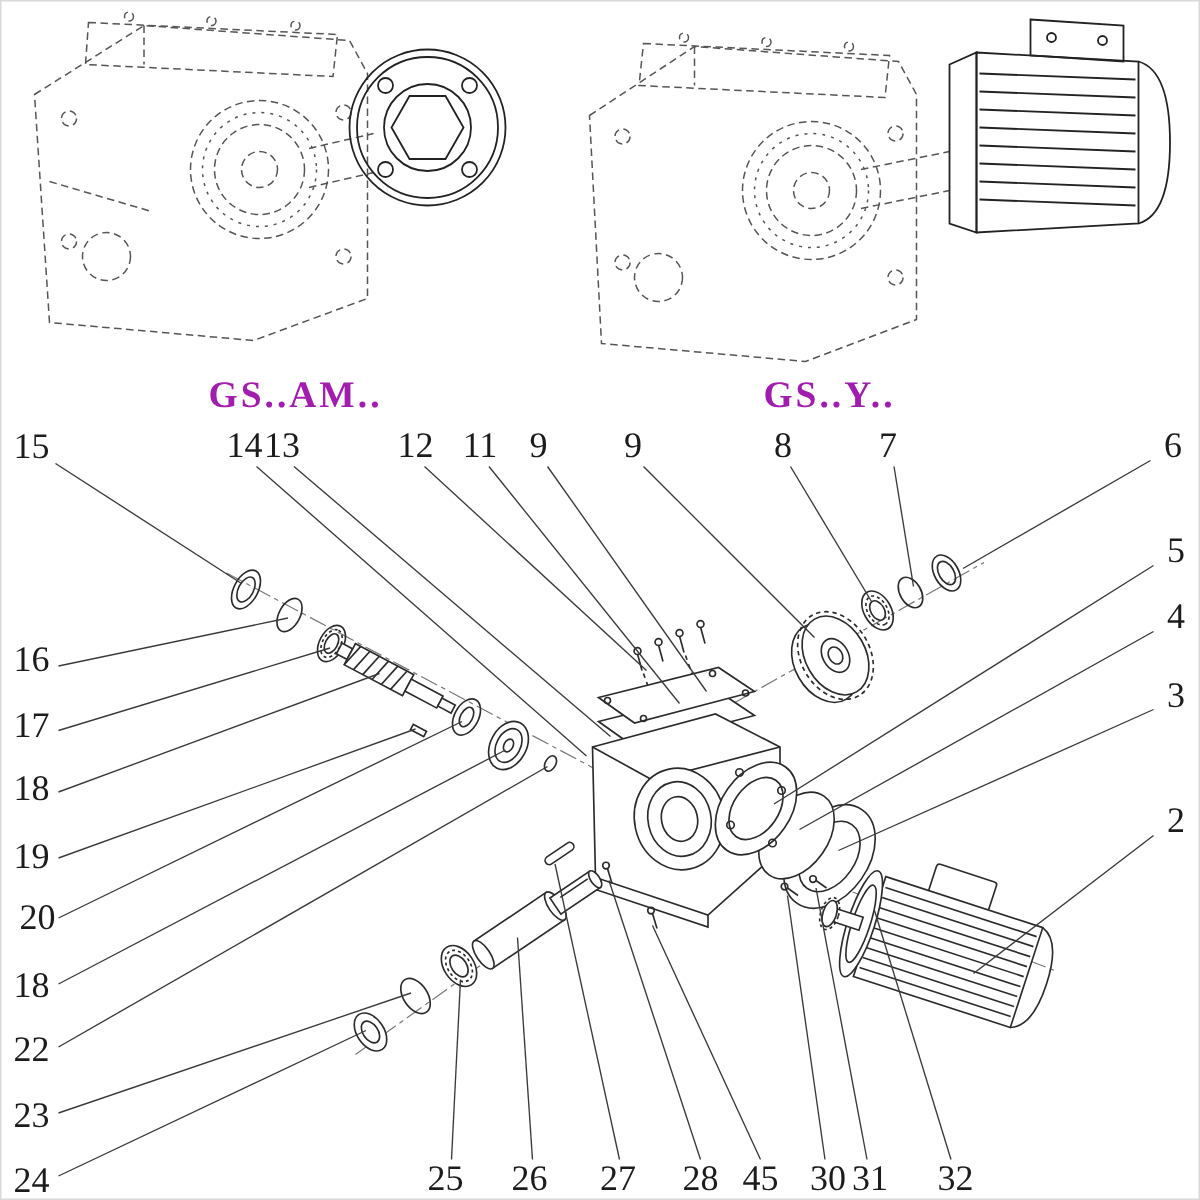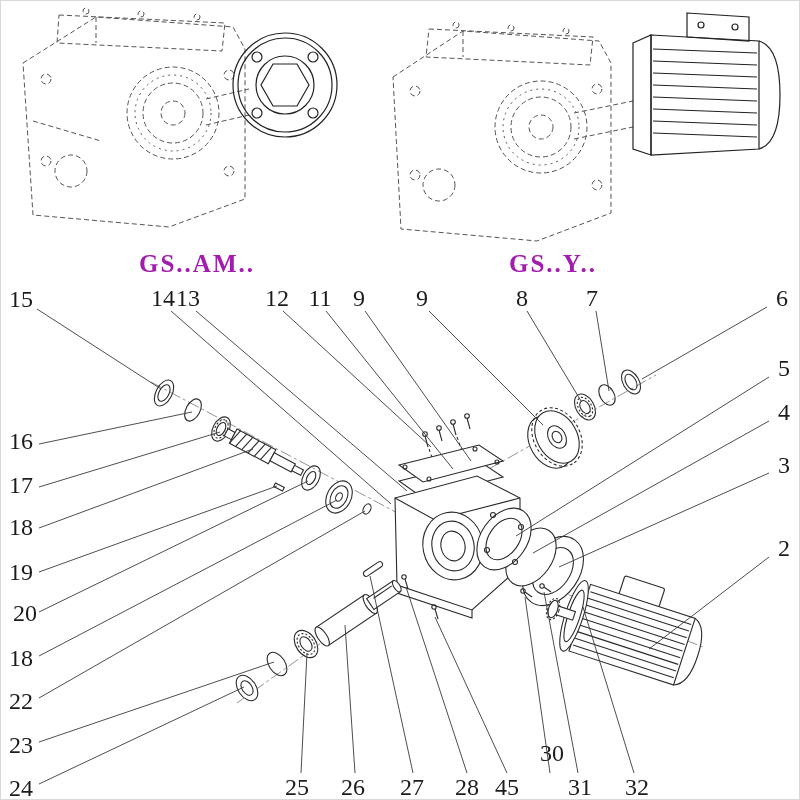--- a/index.html
+++ b/index.html
@@ -333,17 +333,17 @@
       <div class="callout" style="left: 24px; top: 612px;">20</div>
       <div class="callout" style="left: 20px; top: 657px;">18</div>
       <div class="callout" style="left: 20px; top: 700px;">22</div>
       <div class="callout" style="left: 20px; top: 744px;">23</div>
       <div class="callout" style="left: 20px; top: 787px;">24</div>
       <div class="callout" style="left: 296px; top: 786px;">25</div>
       <div class="callout" style="left: 352px; top: 786px;">26</div>
       <div class="callout" style="left: 411px; top: 786px; text-align: center;">27</div>
       <div class="callout" style="left: 466px; top: 786px;">28</div>
       <div class="callout" style="left: 506px; top: 786px;">45</div>
-      <div class="callout" style="left: 551px; top: 752px;">30</div>
+      <div class="callout" style="left: 551px; top: 786px;">30</div>
       <div class="callout" style="left: 579px; top: 786px;">31</div>
       <div class="callout" style="left: 636px; top: 786px;">32</div>
     </div>
 </div>
 
 </body></html>

